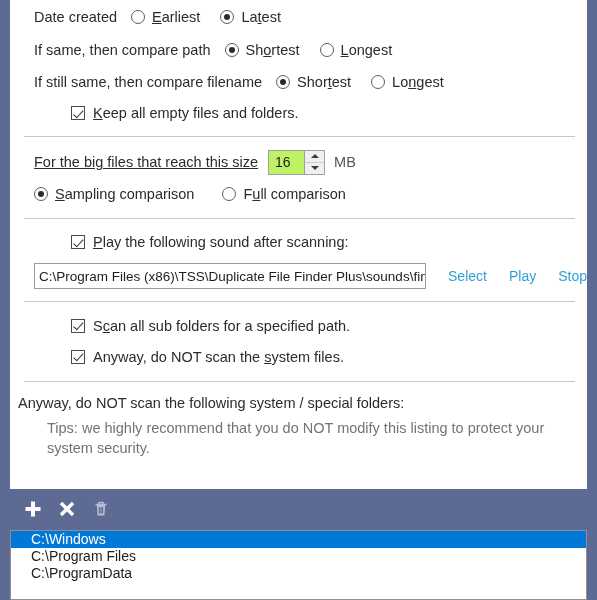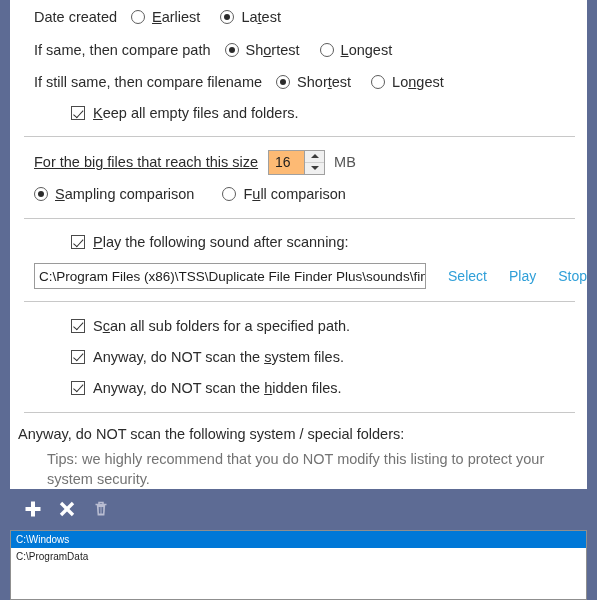--- a/index.html
+++ b/index.html
@@ -101,21 +101,21 @@
 
   
   .u { text-decoration: underline; text-underline-offset: 1px; }
 
   
   .spin {
     display: inline-flex;
     align-items: stretch;
     width: 57px; height: 25px;
     border: 1px solid #a0a0a0;
-    background: #fdba74;
+    background: #bef264;
     margin: 0 9px 0 4px;
   }
   .spin-val {
     flex: 1;
     display: flex; align-items: center;
     padding-left: 6px;
     font-size: 14px;
     color: #1d1d1d;
   }
   .spin-btns {
@@ -204,23 +204,23 @@
     position: absolute;
     left: 10px; top: 530px;
     width: 577px; height: 70px;
     background: #ffffff;
     border: 1px solid #8f8f8f;
     overflow: hidden;
   }
   .li {
     height: 17px;
     line-height: 17px;
-    font-size: 10px;
+    font-size: 14px;
     color: #1d1d1d;
-    padding-left: 5px;
+    padding-left: 20px;
     white-space: nowrap;
   }
   .li.sel {
     background: #0078d7;
     color: #ffffff;
   }
 </style>
 </head>
 <body>
 
@@ -345,26 +345,20 @@
         </span>
       </div>
 
       <div class="row" style="height:31px;">
         <span class="cb-wrap">
           <span class="cb on"></span>
           <span class="cb-label">Anyway, do NOT scan the <span class="u">s</span>ystem files.</span>
         </span>
       </div>
 
-      <div class="row" style="height:31px;">
-        <span class="cb-wrap">
-          <span class="cb on"></span>
-          <span class="cb-label">Anyway, do NOT scan the <span class="u">h</span>idden files.</span>
-        </span>
-      </div>
 
       <div style="height:9px;"></div>
     </div>
 
     <div class="divider"></div>
 
     <div class="section">
       <div style="height:6px;"></div>
       <div class="static-line">Anyway, do NOT scan the following system / special folders:</div>
       <div class="tips">Tips: we highly recommend that you do NOT modify this listing to protect your system security.</div>
@@ -398,16 +392,17 @@
           <line x1="8.3" y1="8" x2="8.5" y2="14.6"></line>
           <line x1="10" y1="8" x2="10" y2="14.6"></line>
           <line x1="11.7" y1="8" x2="11.5" y2="14.6"></line>
         </g>
       </svg>
     </span>
   </div>
 
   <div class="listbox">
     <div class="li sel">C:\Windows</div>
+    <div class="li">C:\Program Files</div>
     <div class="li">C:\ProgramData</div>
   </div>
 
 </div>
 
 </body></html>

